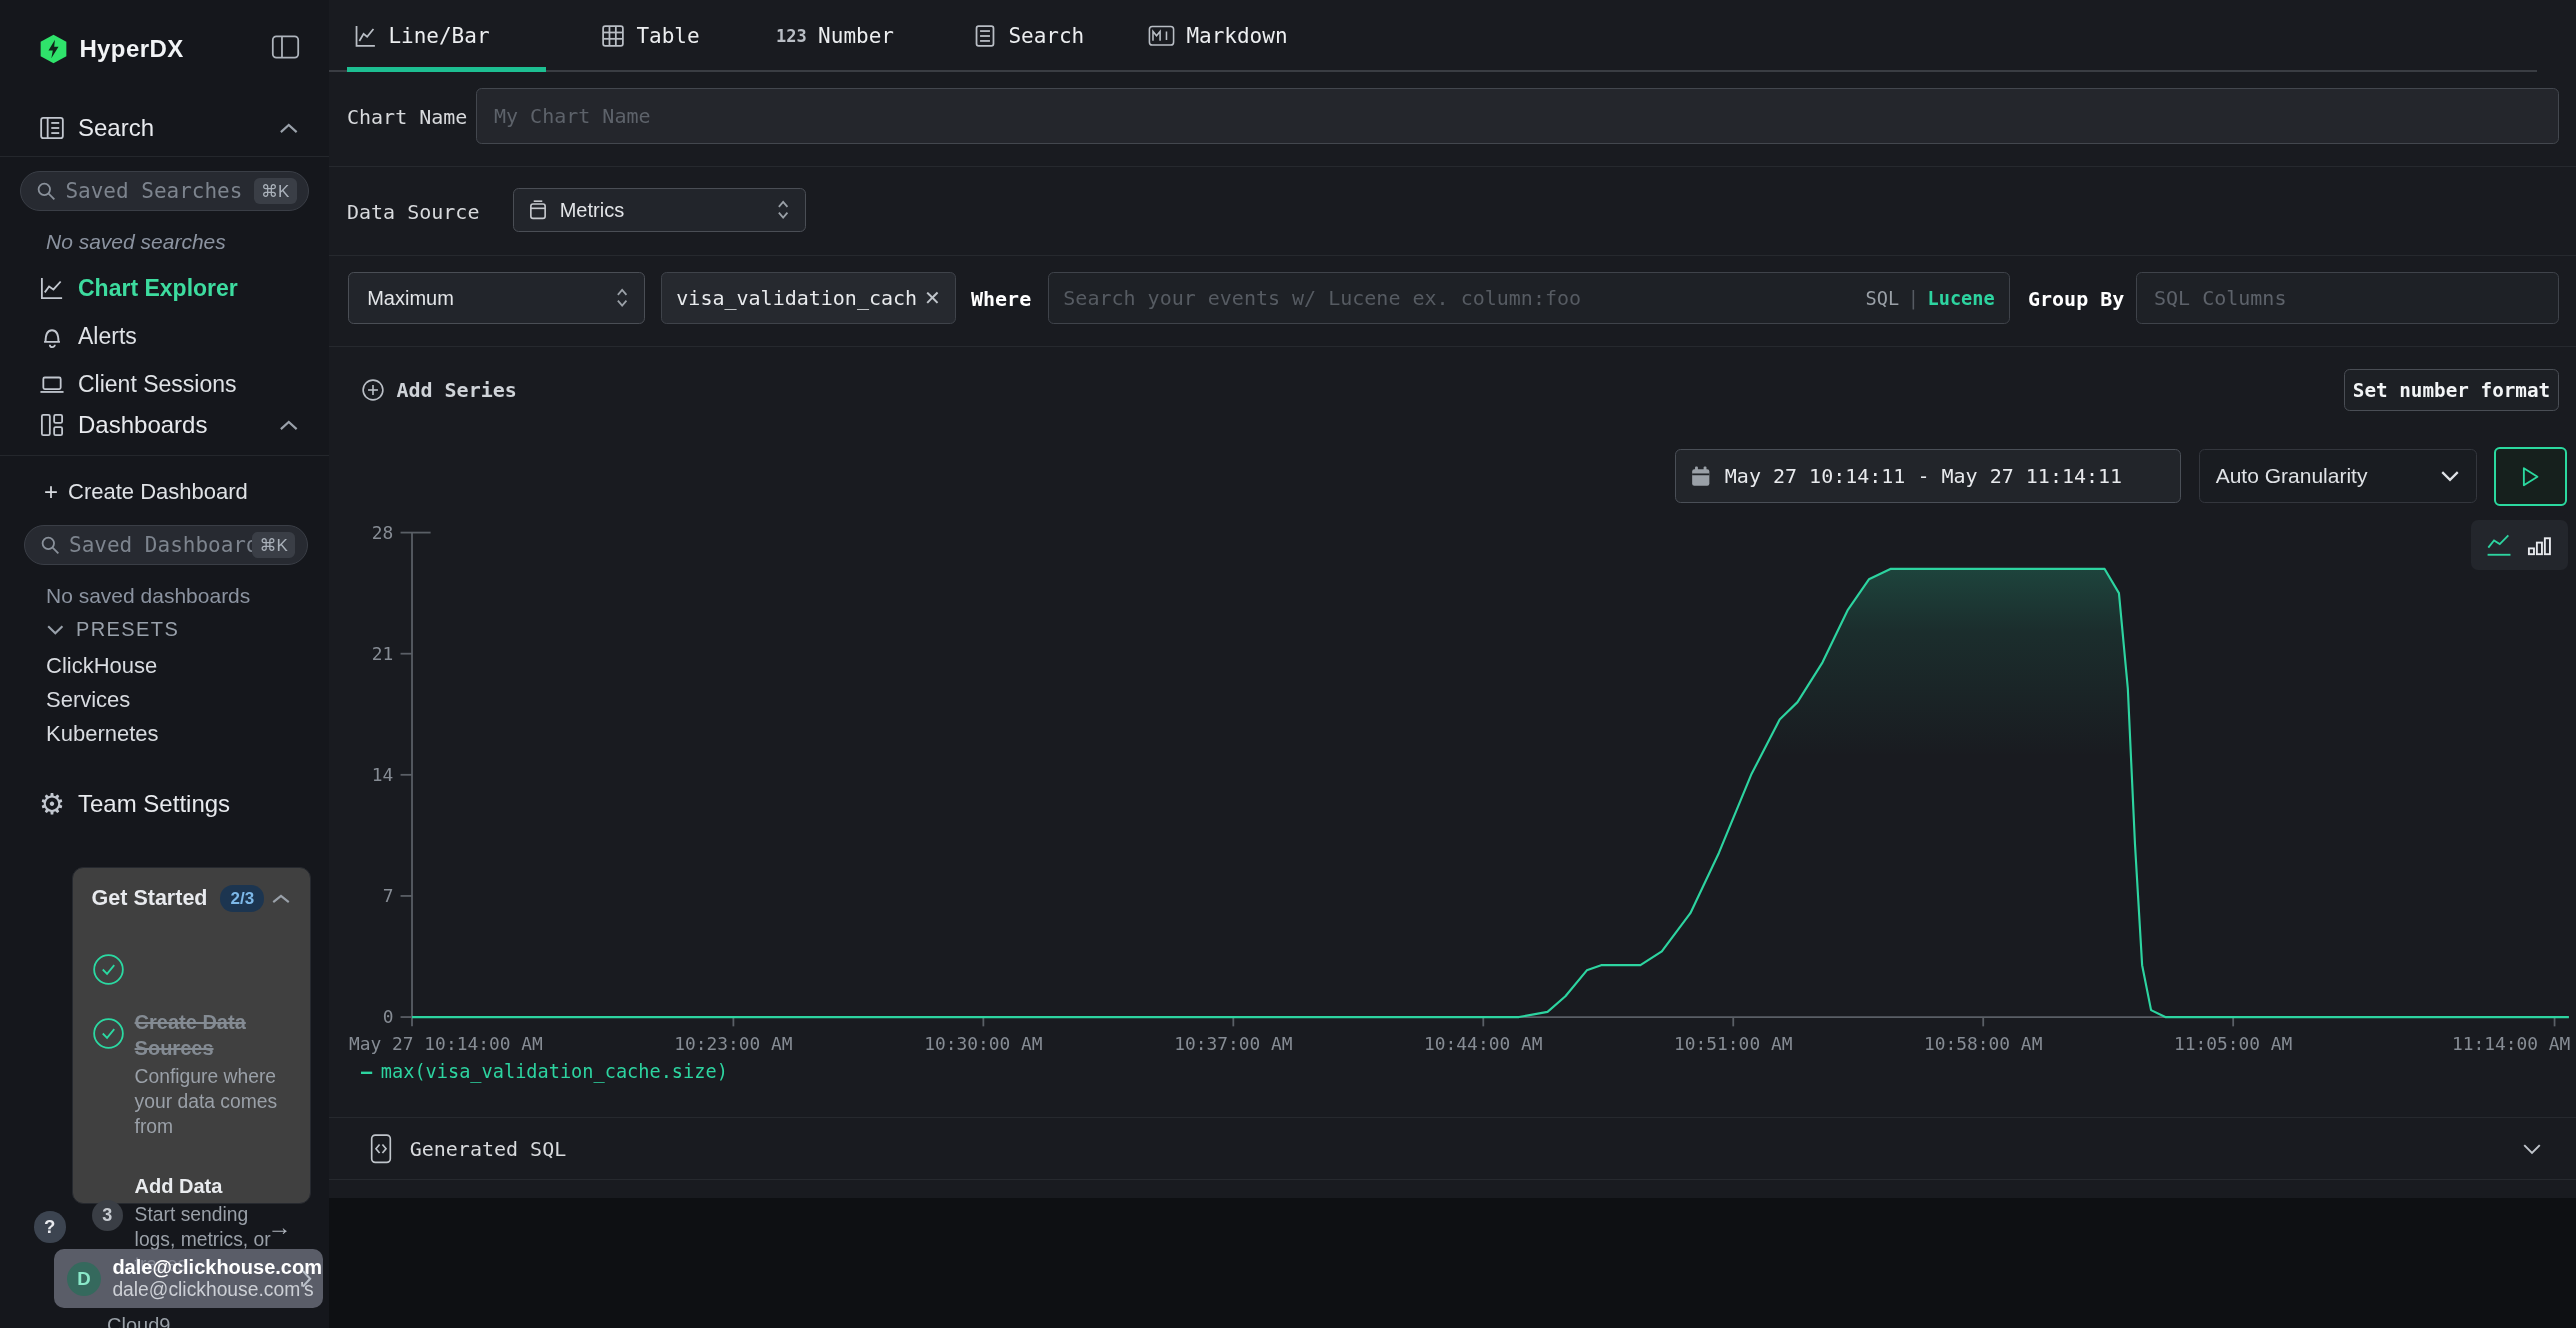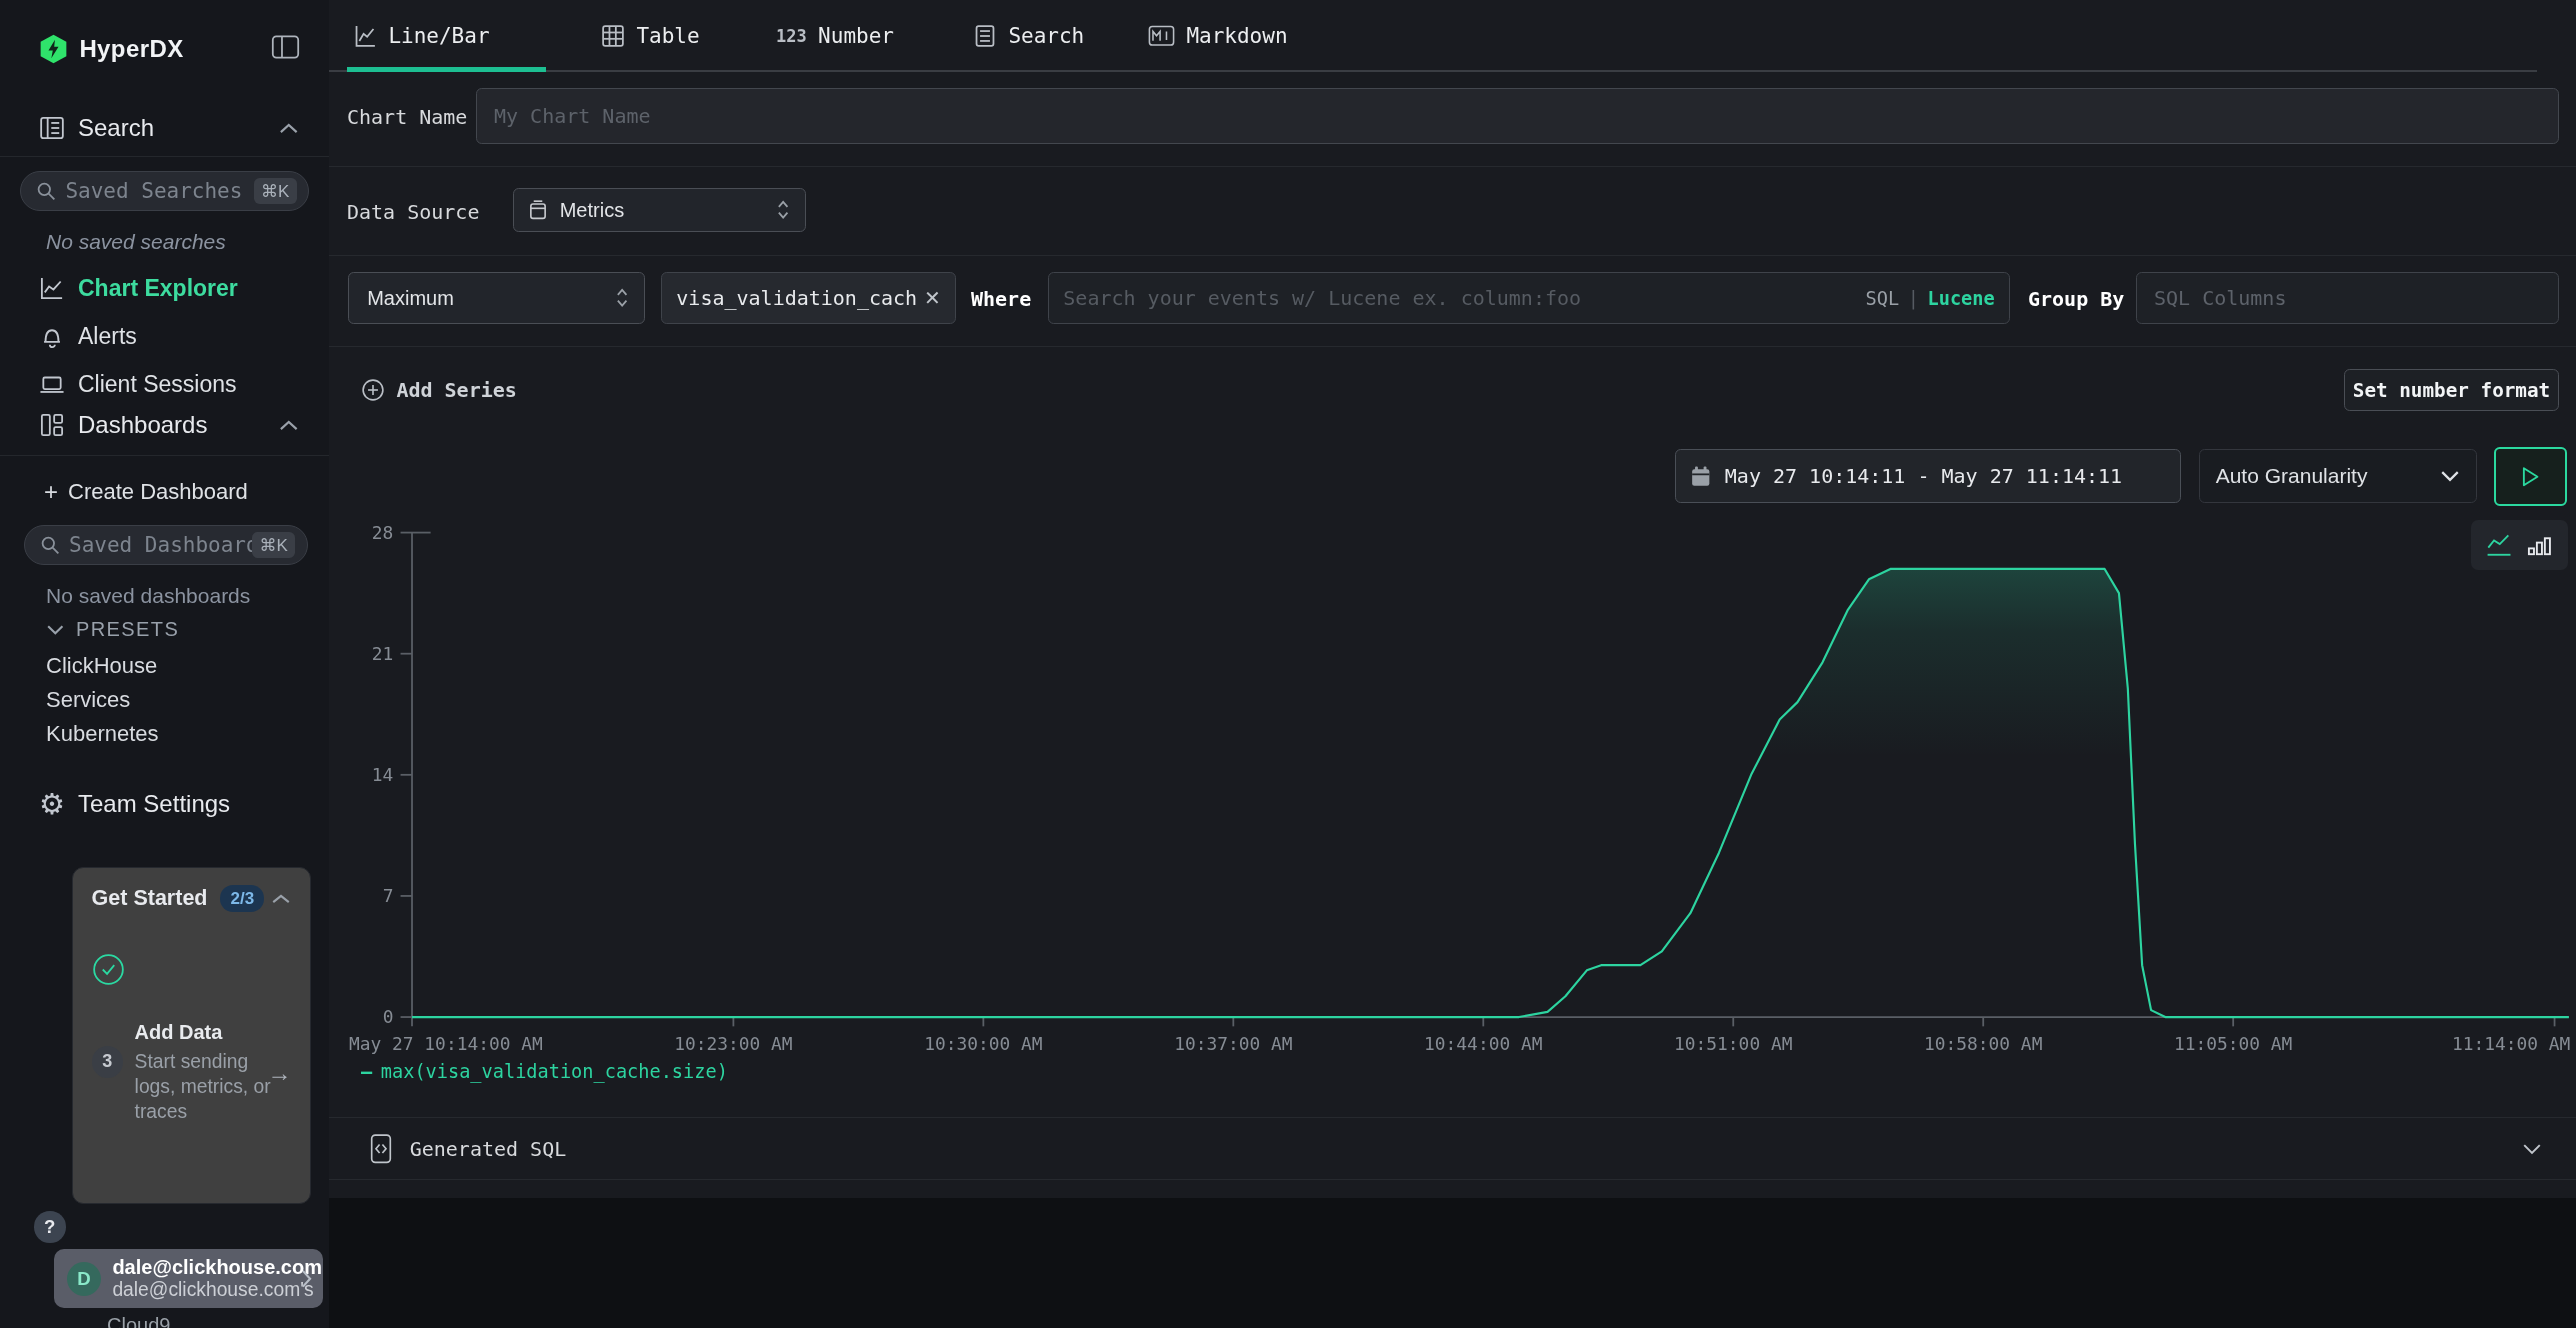--- a/index.html
+++ b/index.html
@@ -268,20 +268,32 @@
 
     <div class="gs-step">
       <div class="gs-iconcol">
         <svg class="icon" width="33" height="33" viewBox="0 0 46 46" fill="none" stroke="#2bd9a2" stroke-width="2.5">
           <circle cx="23" cy="23" r="20"></circle>
             <polyline points="15,23 21,29 31,17"></polyline>
         </svg>
       </div>
     </div>
 
+    <div class="gs-step">
+      <div class="gs-iconcol" style="padding-top:7.2px;">
+        <svg class="icon" width="33" height="33" viewBox="0 0 46 46" fill="none" stroke="#2bd9a2" stroke-width="2.5">
+          <circle cx="23" cy="23" r="20"></circle>
+            <polyline points="15,23 21,29 31,17"></polyline>
+        </svg>
+      </div>
+      <div class="gs-textcol">
+        <div class="gs-step-title done">Create Data Sources</div>
+        <div class="gs-step-sub">Configure where your data comes from</div>
+      </div>
+    </div>
 
     <div class="gs-step" style="margin-top:34px;">
       <div class="gs-iconcol" style="padding-top:26px;">
         <span class="num-badge">3</span>
       </div>
       <div class="gs-textcol">
         <div class="gs-step-title">Add Data</div>
         <div class="gs-step-sub">Start sending logs, metrics, or traces</div>
       </div>
       <span class="gs-arrow">→</span>

